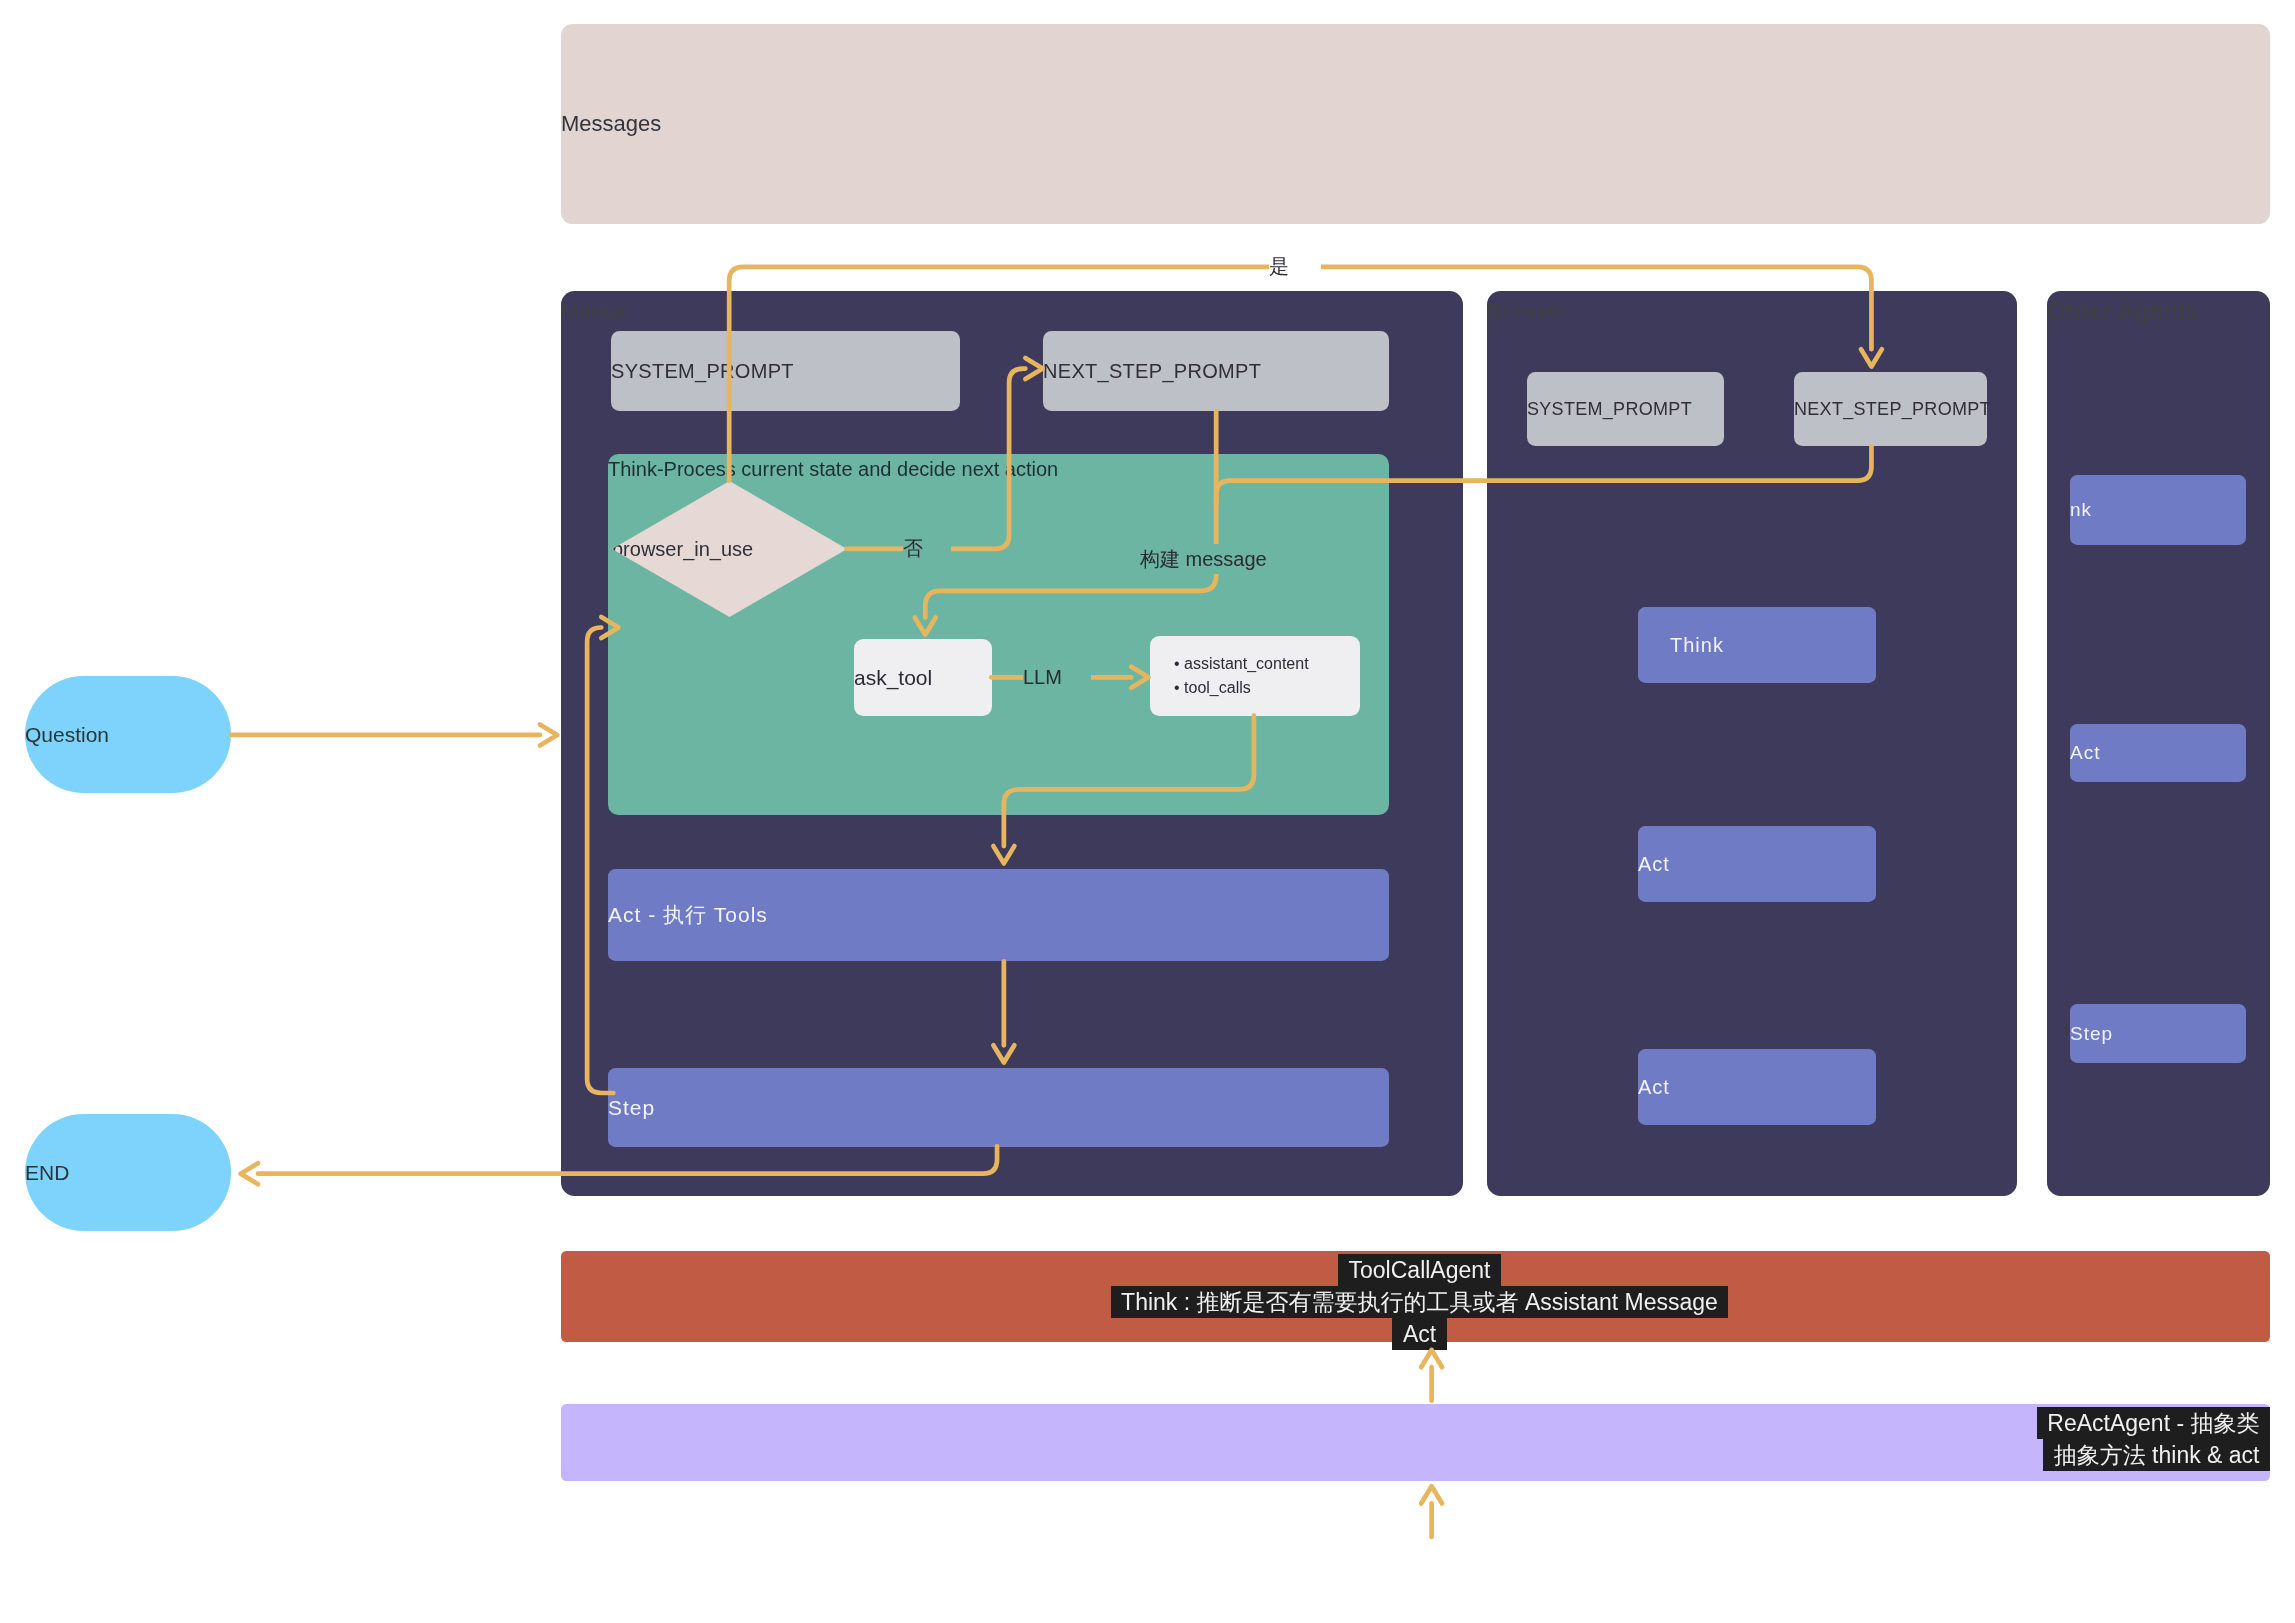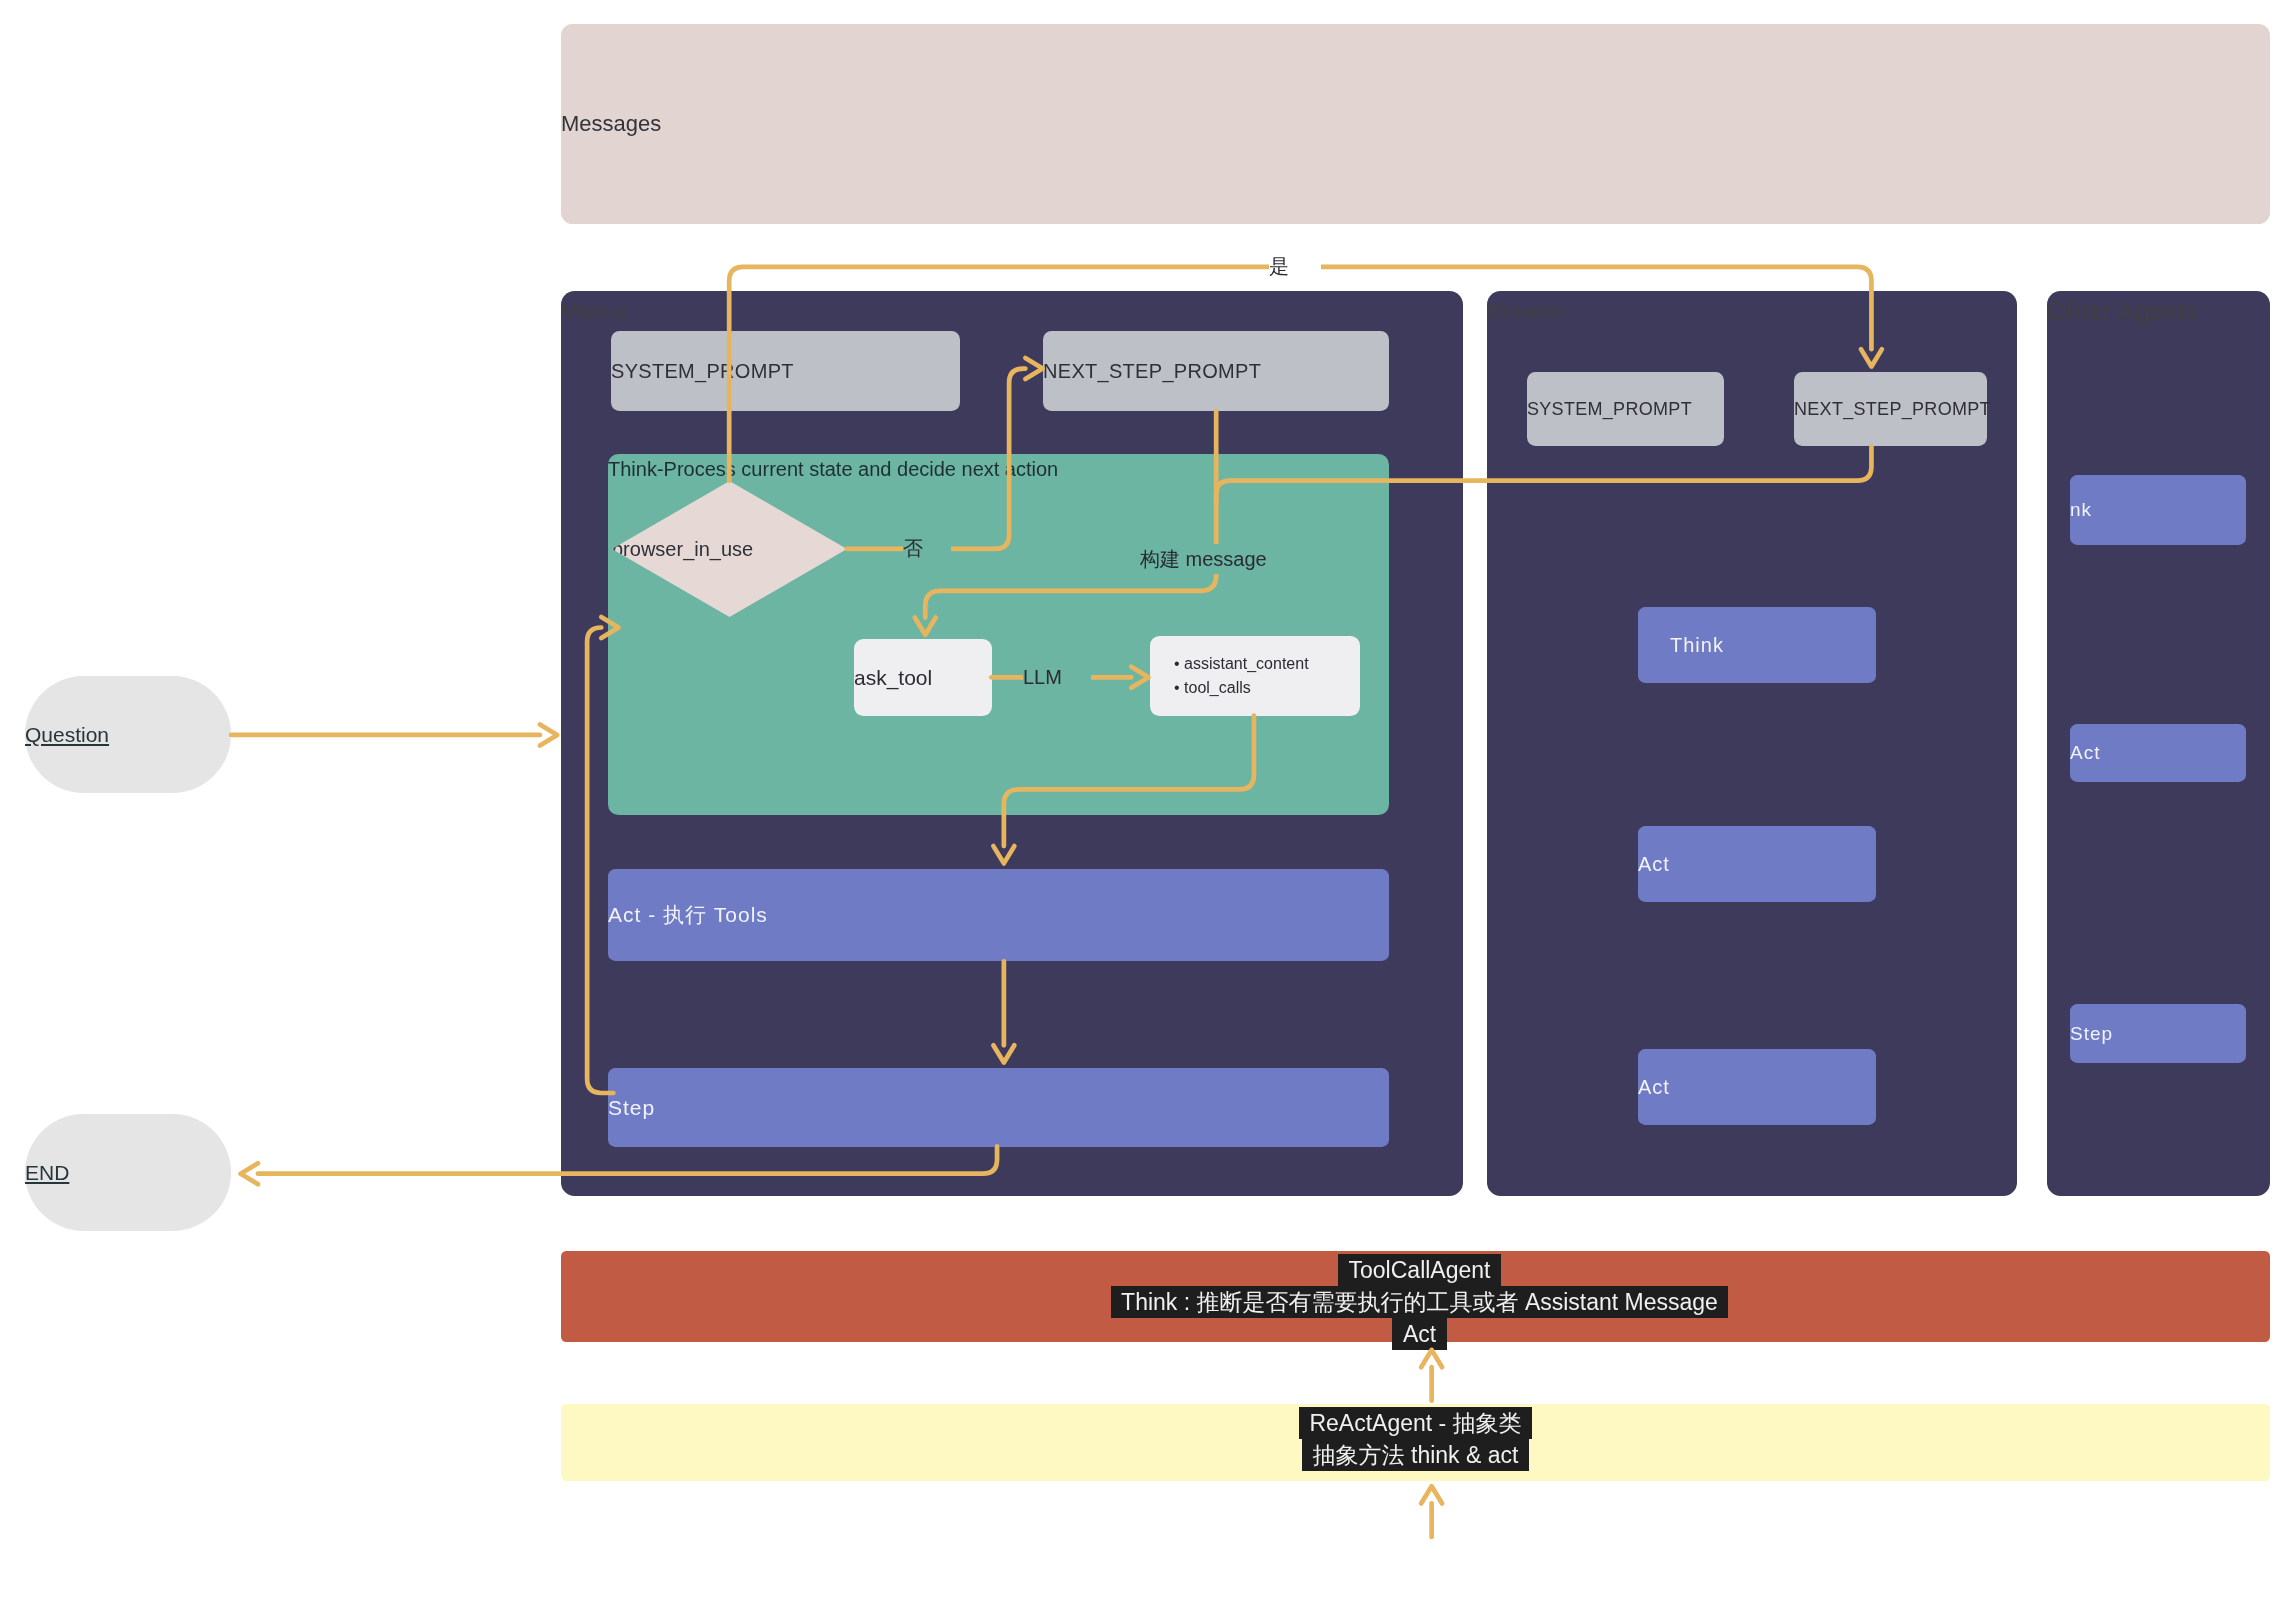--- a/index.html
+++ b/index.html
@@ -14,28 +14,28 @@
   .prompt-box{background:#BDC0C7;border-radius:8.4px;color:#2F2F36;font-size:20px;letter-spacing:0.3px;}
   .green-box{background:#6CB5A2;border-radius:10.5px;}
   .green-title{color:#1E2F33;font-size:20px;}
   .diamond{background:#E6D9D5;color:#2F2F38;font-size:20px;
            clip-path:polygon(50% 0,100% 50%,50% 100%,0 50%);}
   .white-card{background:#EFEFF1;border-radius:9.4px;color:#2B2B33;font-size:21px;}
   .bullet-list{display:flex;flex-direction:column;justify-content:center;gap:5.2px;height:100%;padding-left:24px;}
   .bullet-item{font-size:16px;color:#2B2B33;white-space:nowrap;}
   .bullet-item::before{content:"•  ";}
   .blue-box{background:#6F7CC5;border-radius:7.3px;color:#F2F3F8;font-size:21px;letter-spacing:1px;}
-  .pill{background:#e5e5e5;border-radius:68px;color:#27363B;font-size:21px;text-decoration:underline;}
+  .pill{background:#7dd3fc;border-radius:68px;color:#27363B;font-size:21px;}
   .flow-label{font-size:20px;color:#2B2B33;}
   .on-green{background:#6CB5A2;}
   .on-white{background:#ffffff;}
   
   .layer-bar{border-radius:5.2px;display:flex;flex-direction:column;align-items:center;justify-content:flex-start;padding-top:3.1px;}
   .bar-red{background:#C15B43;}
-  .bar-amber{background:#fef9c3;}
+  .bar-amber{background:#c4b5fd;align-items:flex-end;}
   .bar-yellow{background:#E2D955;}
   .chip{background:#1E1E1E;color:#F0F0F0;font-size:23px;line-height:1.25;padding:1.6px 10.5px;white-space:nowrap;}
   svg.wires{position:absolute;left:0;top:0;z-index:40;pointer-events:none;}
   .lbl{z-index:50;}
 </style>
 </head>
 <body>
 
 <div id="stage">
 

